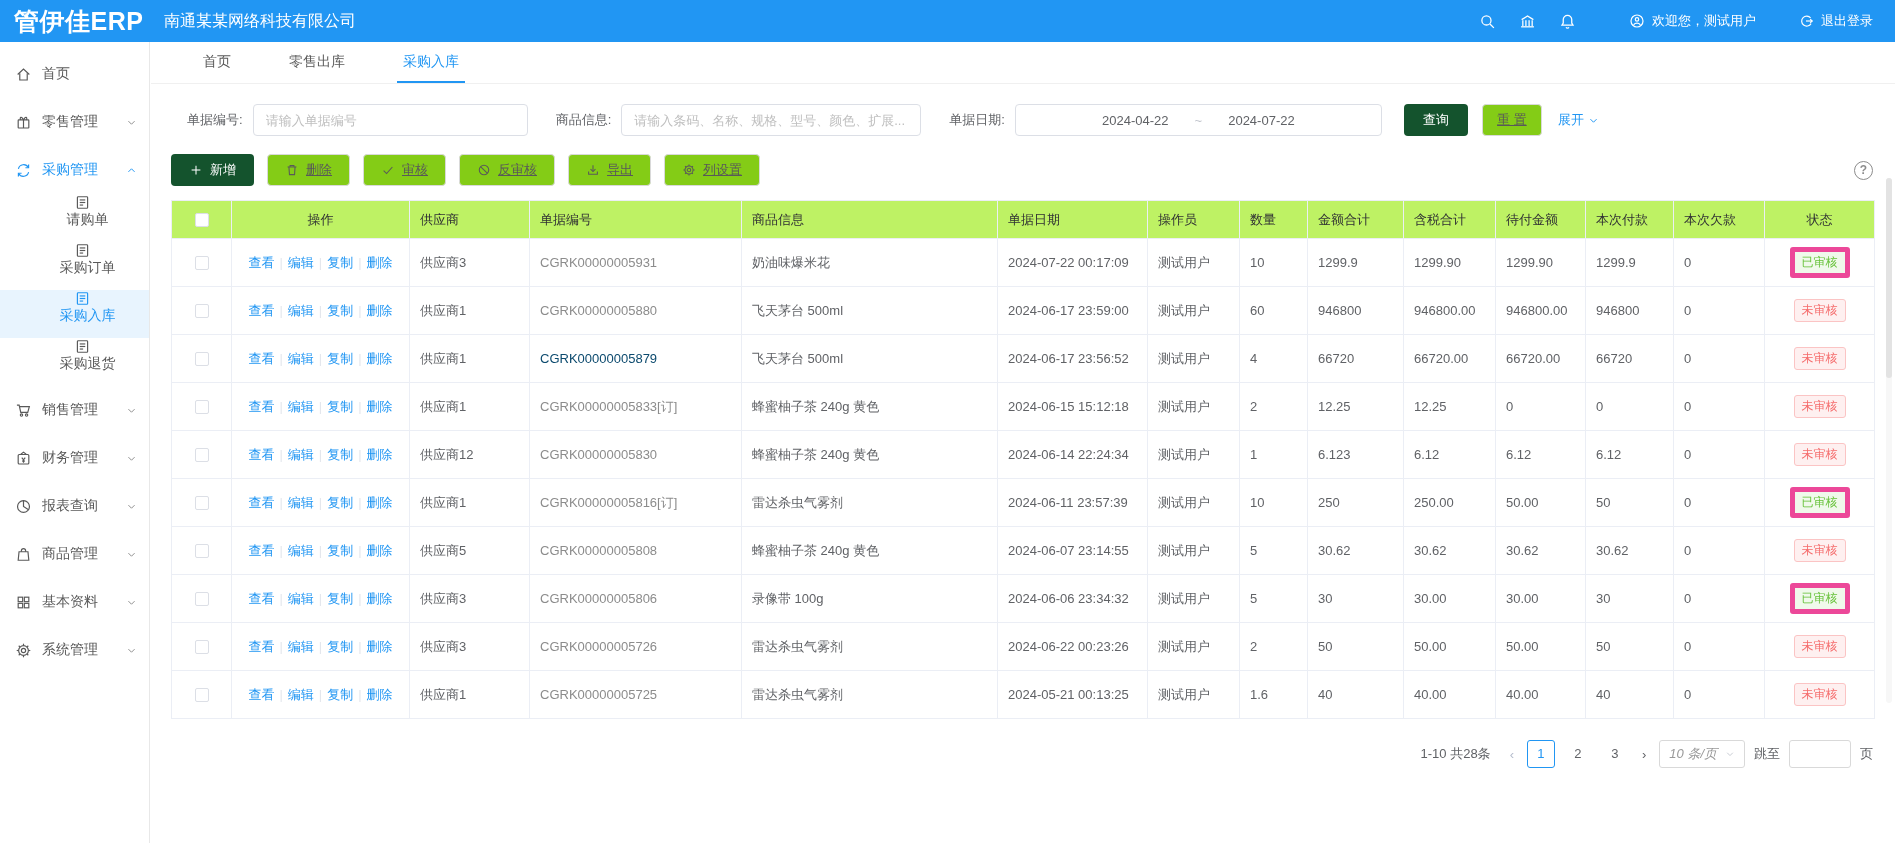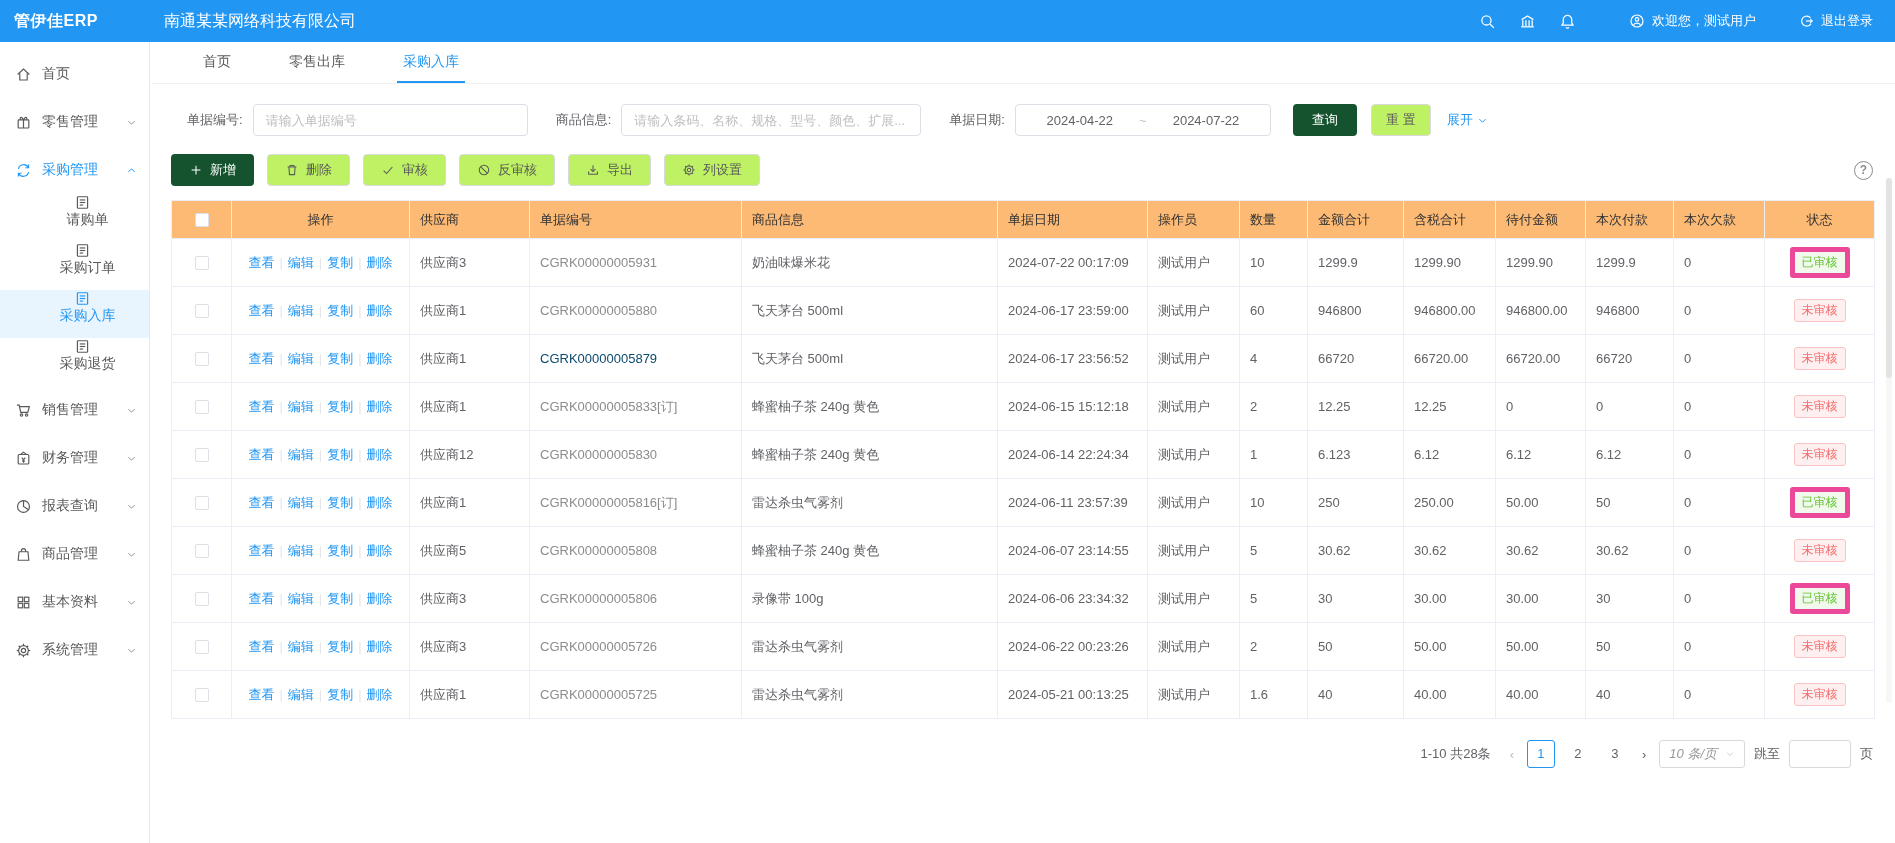--- a/index.html
+++ b/index.html
@@ -2,21 +2,21 @@
 <html><head>
 <meta charset="utf-8">
 <style>
   * { margin:0; padding:0; box-sizing:border-box; }
   html,body { width:1895px; height:843px; overflow:hidden; background:#fff;
     font-family:"Liberation Sans","DejaVu Sans",sans-serif; }
 
   
   .topbar { position:absolute; top:0; left:0; width:1895px; height:42px;
     background:#2196f3; display:flex; align-items:center; color:#fff; z-index:10; }
-  .logo { width:150px; padding-left:14px; font-size:16px; font-weight:bold; letter-spacing:.5px; }
+  .logo { width:150px; padding-left:14px; font-size:25px; font-weight:bold; letter-spacing:.5px; }
   .company { font-size:16px; margin-left:14px; }
   .top-right { margin-left:auto; display:flex; align-items:center; padding-right:22px; }
   .top-ico { width:40px; display:flex; justify-content:center; cursor:pointer; }
   .top-ico svg { width:17px; height:17px; stroke:#fff; fill:none; stroke-width:1.2; }
   .top-user, .top-logout { display:flex; align-items:center; gap:7px; font-size:13px;
     margin-left:42px; cursor:pointer; }
   .top-user svg, .top-logout svg { width:16px; height:16px; stroke:#fff; fill:none; stroke-width:1.2; }
 
   
   .sidebar { position:absolute; top:42px; left:0; width:150px; bottom:0;
@@ -41,46 +41,46 @@
   .tab.active { color:#2196f3; border-bottom-color:#2196f3; }
 
   
   .filters { display:flex; align-items:center; padding:20px 0 6px 36px; font-size:13px; color:#606266; }
   .f-label { margin-right:10px; white-space:nowrap; }
   .f-input { height:32px; border:1px solid #dcdfe6; border-radius:4px; padding:0 12px;
     font-size:13px; color:#606266; outline:none; font-family:inherit; }
   .f-input::placeholder { color:#bfbfbf; }
   .inp-orderno { width:275px; margin-right:28px; }
   .inp-product { width:300px; margin-right:28px; }
-  .daterange { width:256px; height:32px; border:1px solid #dcdfe6; border-radius:4px;
+  .daterange { width:367px; height:32px; border:1px solid #dcdfe6; border-radius:4px;
     display:flex; align-items:center; justify-content:center; gap:26px; color:#606266; }
   .btn { height:32px; border-radius:4px; font-size:13px; display:inline-flex; align-items:center;
     justify-content:center; cursor:pointer; border:1px solid transparent; font-family:inherit; }
   .btn-primary { background:#14532d; color:#fff; }
-  .btn-plain { background:#bef264; border-color:#d9d9d9; color:#595959; }
+  .btn-plain { background:#84cc16; border-color:#d9d9d9; color:#595959;text-decoration:underline; }
   .btn-query { width:64px; margin-left:22px; }
   .btn-reset { width:60px; margin-left:14px; }
   .expand-link { color:#2196f3; margin-left:16px; display:flex; align-items:center; gap:4px; cursor:pointer; }
   .expand-link svg { width:11px; height:11px; stroke:#2196f3; fill:none; stroke-width:1.4; }
 
   
   .toolbar { display:flex; align-items:center; gap:13px; padding:12px 22px 14px 20px; }
   .tbtn { padding:0 17px; gap:7px; }
   .tbtn svg { width:14px; height:14px; fill:none; stroke-width:1.2; }
   .tbtn.btn-primary svg { stroke:#fff; }
   .tbtn.btn-plain svg { stroke:#595959; }
   .help-circle { margin-left:auto; width:19px; height:19px; border-radius:50%;
     border:1.4px solid #8c8c8c; color:#8c8c8c; font-size:12px; font-weight:bold;
     display:flex; align-items:center; justify-content:center; cursor:pointer; }
 
   
   .table-wrap { padding:0 20px; }
   table { width:100%; border-collapse:collapse; table-layout:fixed; font-size:13px; color:#606266; }
   th, td { border:1px solid #ebeef5; padding:0 10px; overflow:hidden; white-space:nowrap; }
-  th { height:38px; color:#303133; font-weight:400; text-align:left; background:#fdba74; }
+  th { height:38px; color:#303133; font-weight:400; text-align:left; background:#bef264; }
   td { height:48px; }
   th.center, td.center { text-align:center; }
   .cbx { width:14px; height:14px; border:1px solid #dcdfe6; border-radius:2px; background:#fff;
     display:inline-block; vertical-align:middle; cursor:pointer; }
   .ops { text-align:center; }
   .ops a { color:#2196f3; text-decoration:none; cursor:pointer; }
   .ops .sep { color:#e4e7ed; margin:0 5px; }
   .badge { display:inline-block; padding:3px 7px; border-radius:3px; font-size:12px; line-height:1.2; }
   .badge.approved { color:#67c23a; background:#f0f9eb; border:5px solid #ec4899; }
   .badge.pending  { color:#f56c6c; background:#fef0f0; border:1px solid #fbc4c4; }

